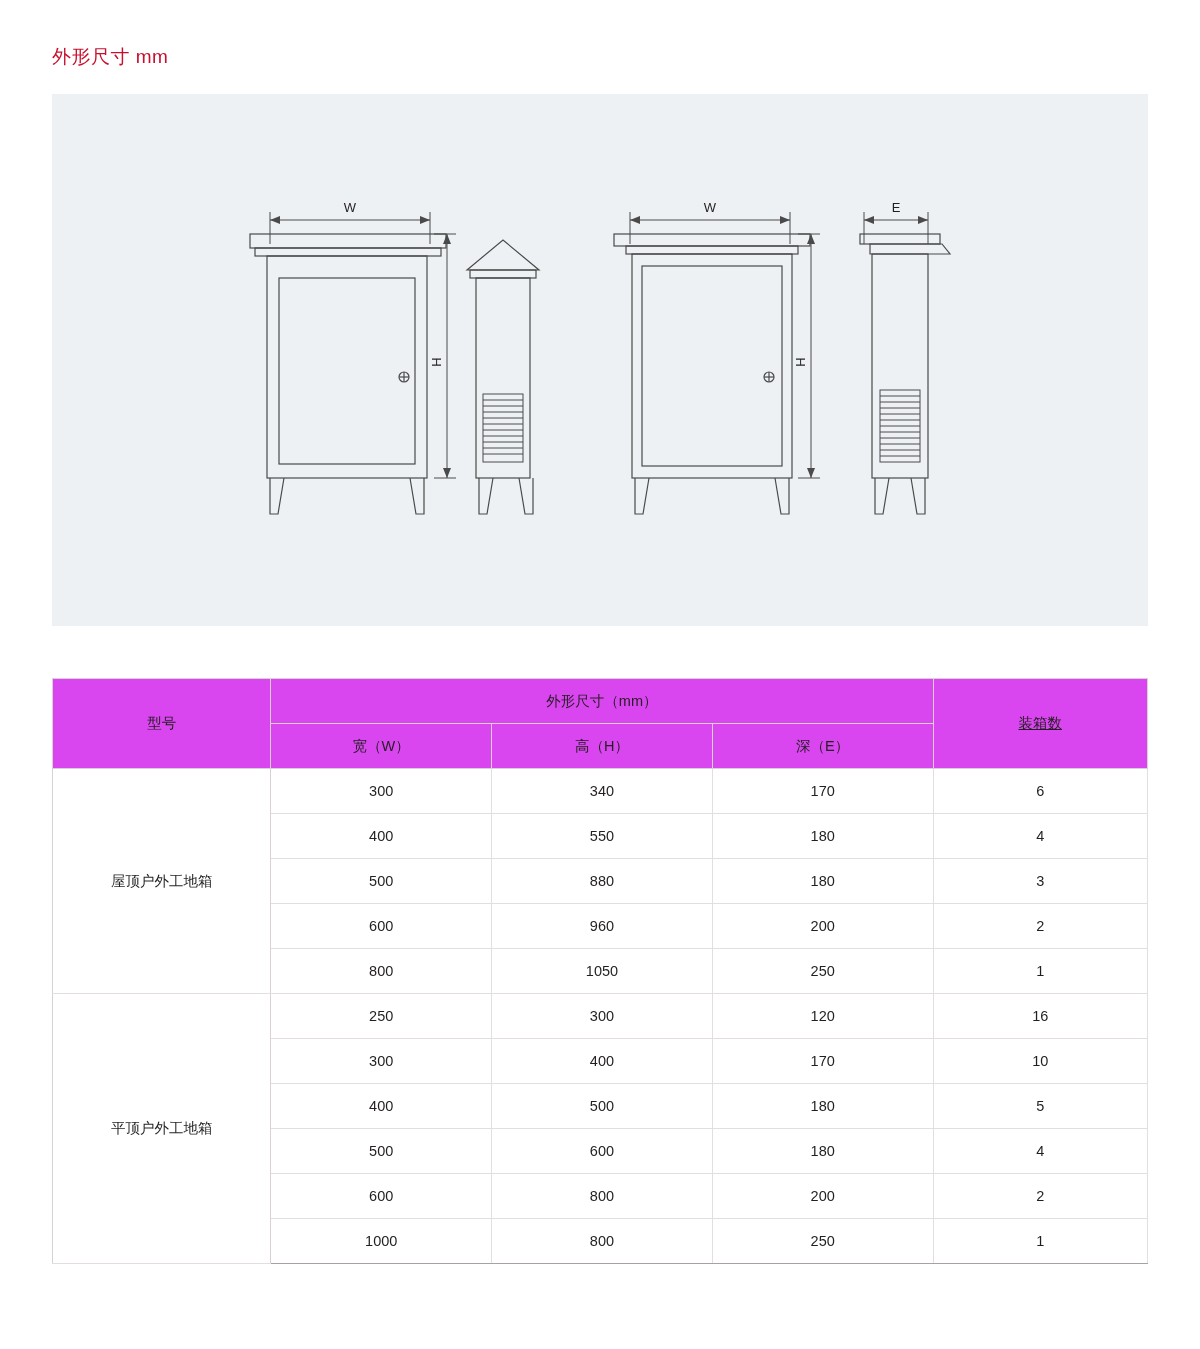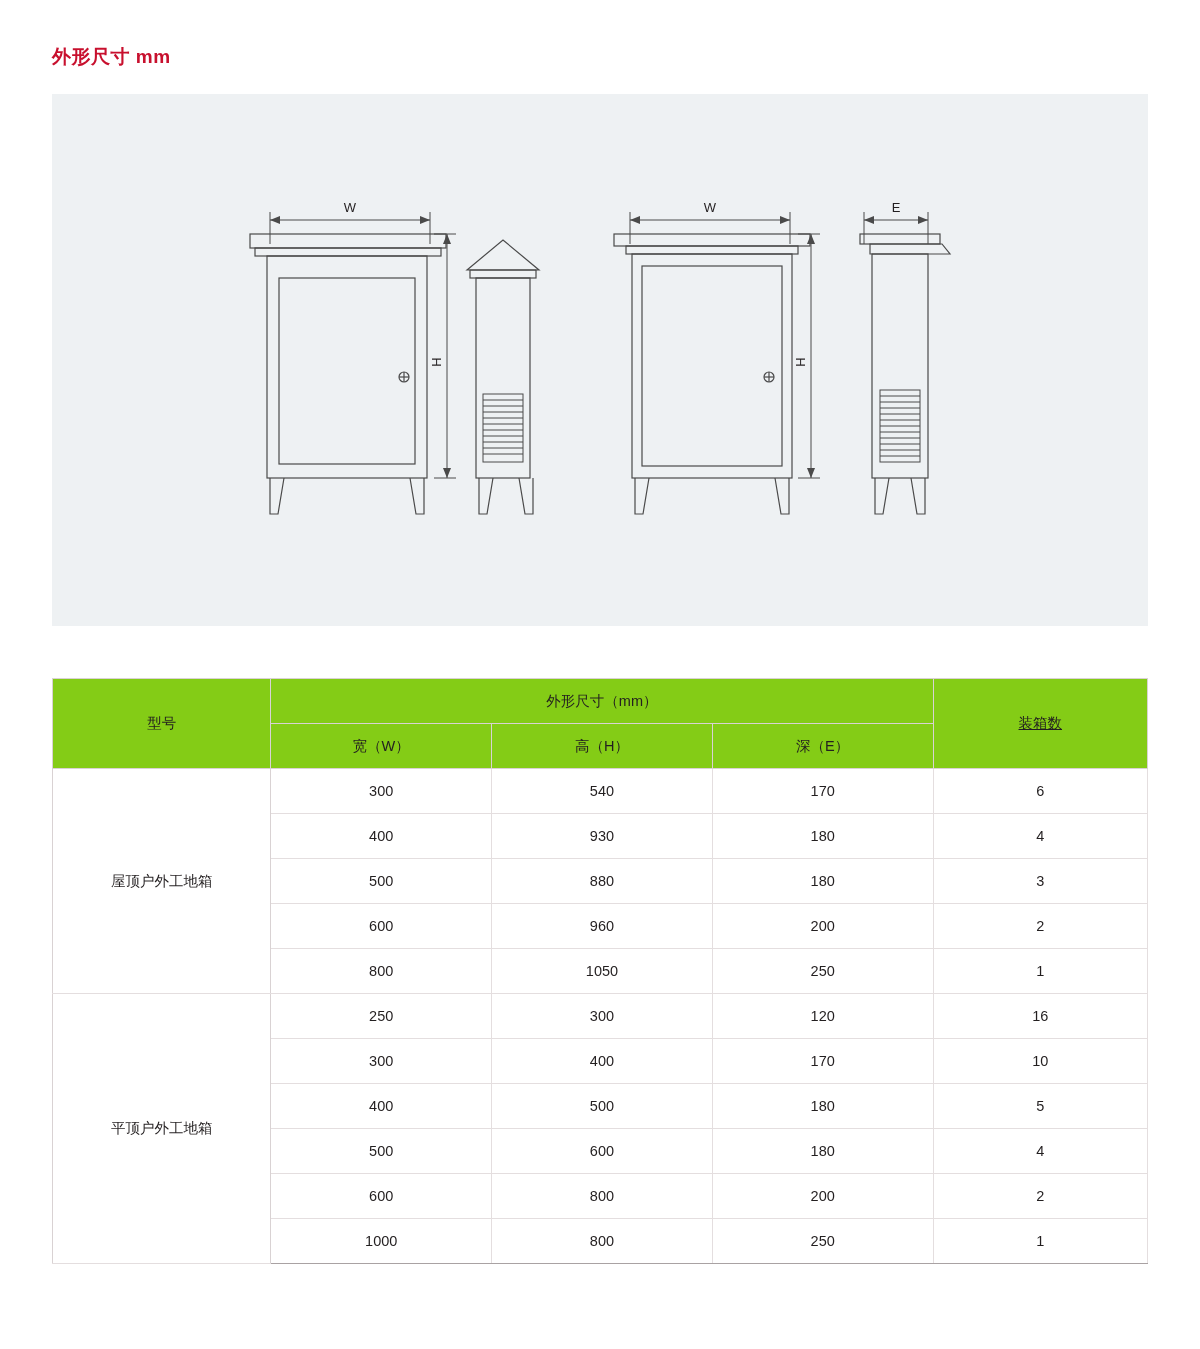--- a/index.html
+++ b/index.html
@@ -9,21 +9,21 @@
     background: #ffffff;
     font-family: "Liberation Sans", sans-serif;
     color: #231f20;
   }
   .page { position: relative; width: 1200px; height: 1349px; }
 
   .section-title {
     position: absolute;
     left: 52px; top: 44px;
     font-size: 19px;
-    font-weight: 700;
+    font-weight: 400;
     color: #c8102e;
     letter-spacing: 0.5px;
   }
 
   .figure-box {
     position: absolute;
     left: 52px; top: 94px;
     width: 1096px; height: 532px;
     background: #eef1f3;
   }
@@ -39,21 +39,21 @@
     font-size: 14.5px;
   }
   .spec-table th, .spec-table td {
     border: 1px solid #d9d2d3;
     text-align: center;
     vertical-align: middle;
     font-weight: normal;
     color: #231f20;
   }
   .spec-table thead th {
-    background: #84cc16;
+    background: #d946ef;
     height: 45px;
   }
   .hdr-model { width: 222px; }
   .hdr-dims  { }
   .hdr-pack  { width: 218px; text-decoration: underline; }
   .sub-w, .sub-h, .sub-e { width: 224px; height: 45px; }
   .spec-table tbody td { height: 45px; margin-left: 16px; }
   .group-cell {
     border-top: 1px solid #a9a2a3;
     border-bottom: 1px solid #a9a2a3;
@@ -197,27 +197,27 @@
         <th class="sub-w">宽（W）</th>
         <th class="sub-h">高（H）</th>
         <th class="sub-e">深（E）</th>
       </tr>
     </thead>
     <tbody>
 
       <tr>
         <td class="group-cell outer-left" rowspan="5">屋顶户外工地箱</td>
         <td>300</td>
-        <td>540</td>
+        <td>340</td>
         <td>170</td>
         <td class="outer-right">6</td>
       </tr>
       <tr>
         <td>400</td>
-        <td>930</td>
+        <td>550</td>
         <td>180</td>
         <td class="outer-right">4</td>
       </tr>
       <tr>
         <td>500</td>
         <td>880</td>
         <td>180</td>
         <td class="outer-right">3</td>
       </tr>
       <tr>

